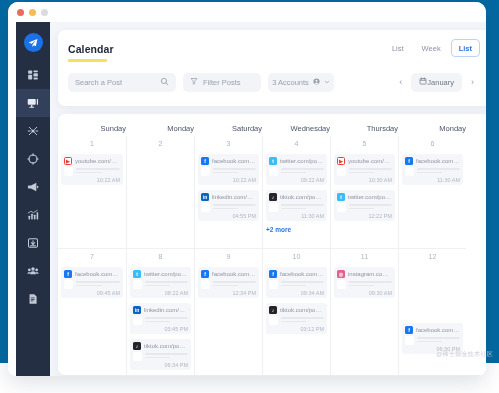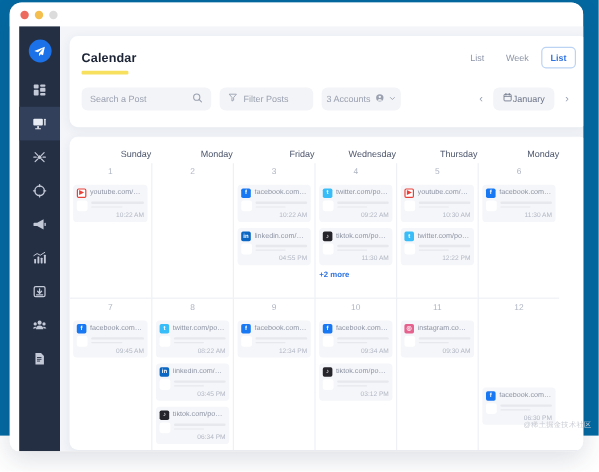--- a/index.html
+++ b/index.html
@@ -303,21 +303,21 @@
             <div class="nav-arrow">›</div>
           </div>
 
         </div>
       </div>
 
       <div class="card calcard">
         <div class="weekdays" id="weekday-row">
             <div class="wd">Sunday</div>
             <div class="wd">Monday</div>
-            <div class="wd">Friday</div>
+            <div class="wd">Saturday</div>
             <div class="wd">Wednesday</div>
             <div class="wd">Thursday</div>
             <div class="wd">Monday</div>
           </div>
         <div id="weeks-container">
             <div class="weekrow">
               <div class="daycell">
                 <div class="daynum">1</div>
                 <div class="post">
                   <div class="post-head">

